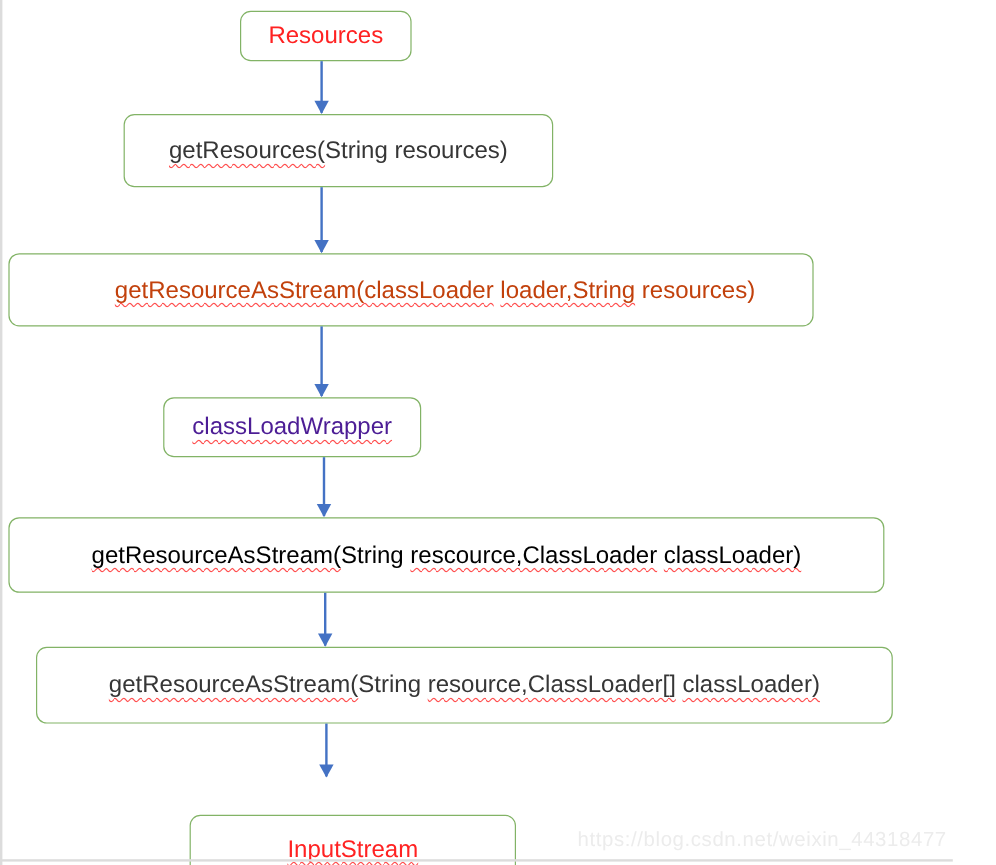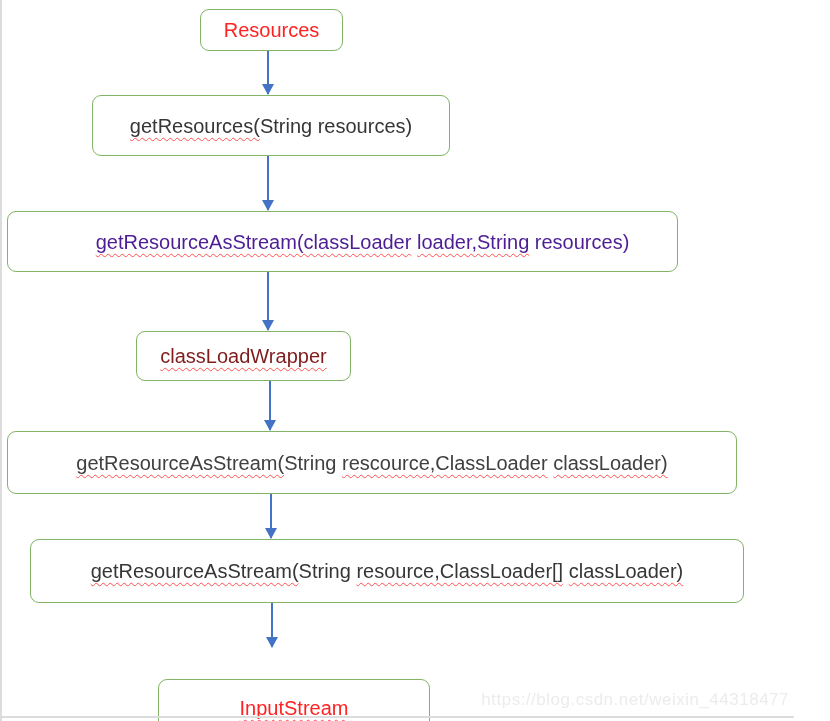--- a/index.html
+++ b/index.html
@@ -76,30 +76,30 @@
 </style>
 </head>
 <body>
 
 <div id="page">
   <div id="left-edge"></div>
   <div id="canvas">
       <div class="node" style="left: 200px; top: 9px; width: 143px; height: 42px; color: rgb(255, 34, 34);">
         <span class="txt"><span>Resources</span></span>
       </div>
-      <div class="node" style="left: 92px; top: 95px; width: 358px; height: 61px; color: rgb(54, 54, 54);">
+      <div class="node" style="left: 103px; top: 95px; width: 358px; height: 61px; color: rgb(54, 54, 54);">
         <span class="txt"><span class="squiggle">getResources(</span><span>String resources)</span></span>
       </div>
-      <div class="node" style="left: 7px; top: 211px; width: 671px; height: 61px; color: #4c1d95; padding-left: 40px;">
+      <div class="node" style="left: 7px; top: 211px; width: 671px; height: 61px; color: #c2410c; padding-left: 40px;">
         <span class="txt"><span class="squiggle">getResourceAsStream(classLoader</span><span> </span><span class="squiggle">loader,String</span><span> resources)</span></span>
       </div>
-      <div class="node" style="left: 136px; top: 331px; width: 215px; height: 50px; color: #7f1d1d;">
+      <div class="node" style="left: 136px; top: 331px; width: 215px; height: 50px; color: #4c1d95;">
         <span class="txt"><span class="squiggle">classLoadWrapper</span></span>
       </div>
-      <div class="node" style="left: 7px; top: 431px; width: 730px; height: 63px; color: #404040;">
+      <div class="node" style="left: 7px; top: 431px; width: 730px; height: 63px; color: #000000;">
         <span class="txt"><span class="squiggle">getResourceAsStream(</span><span>String </span><span class="squiggle">rescource,ClassLoader</span><span> </span><span class="squiggle">classLoader)</span></span>
       </div>
       <div class="node" style="left: 14px; top: 539px; width: 714px; height: 64px; color: rgb(54, 54, 54); margin-left: 16px;">
         <span class="txt"><span class="squiggle">getResourceAsStream(</span><span>String </span><span class="squiggle">resource,ClassLoader[]</span><span> </span><span class="squiggle">classLoader)</span></span>
       </div>
       <div class="node" style="left: 158px; top: 679px; width: 272px; height: 57px; color: rgb(255, 34, 34);">
         <span class="txt"><span class="squiggle">InputStream</span></span>
       </div>
       <div class="arrow" style="left: 267px; top: 51px; height: 43px;">
         <div class="arrowhead"></div>

